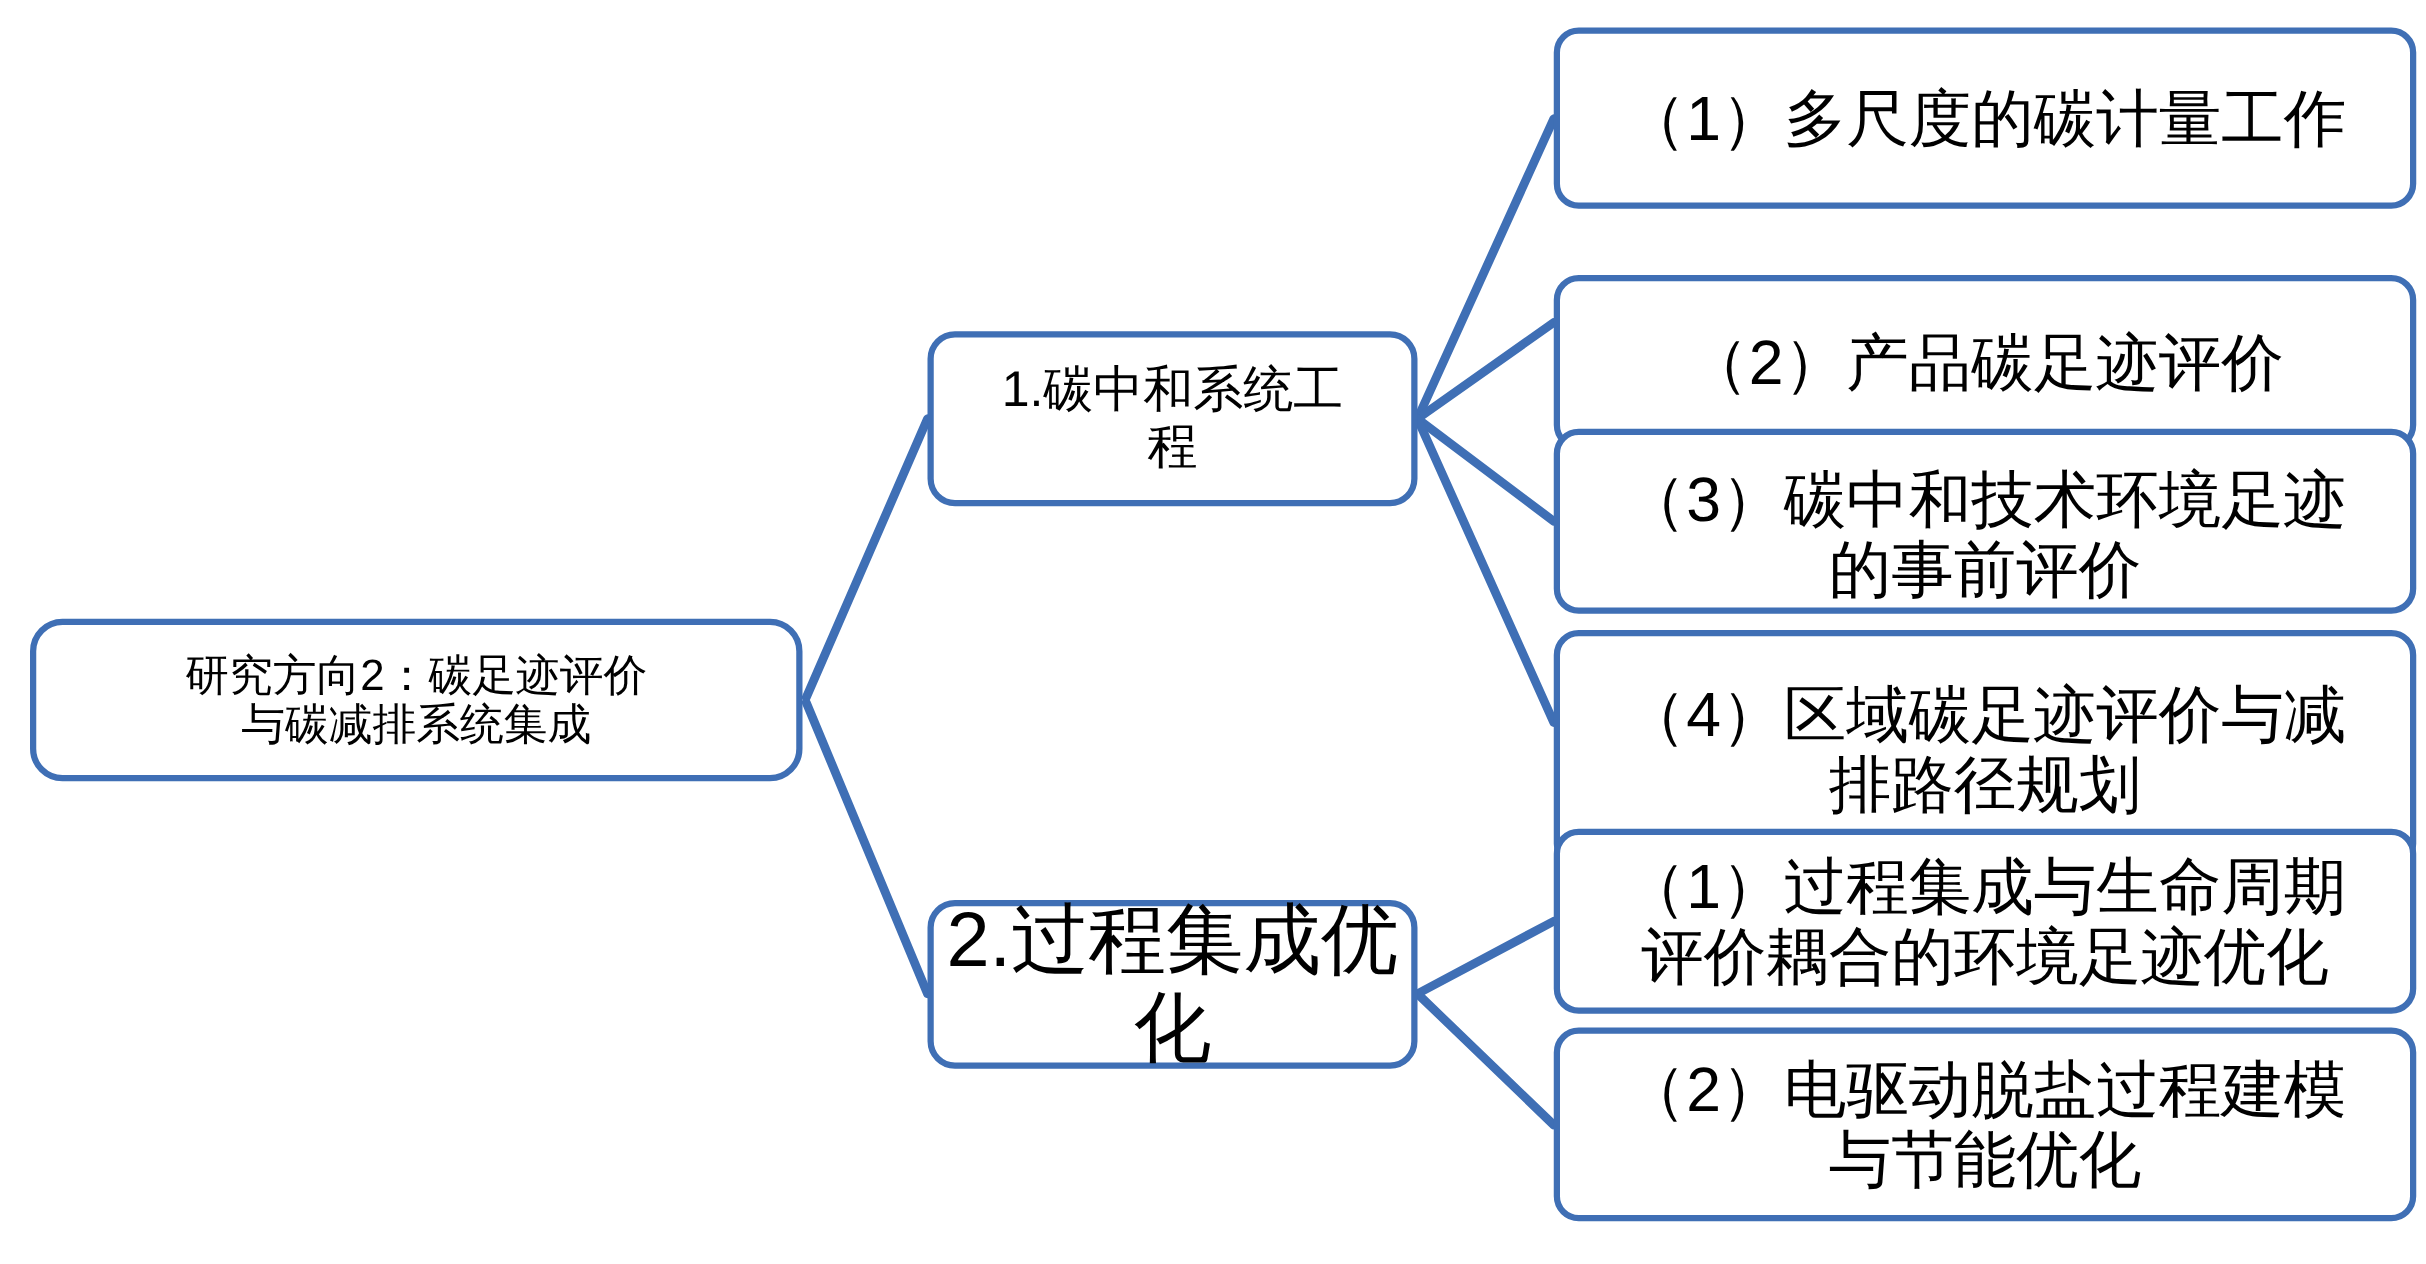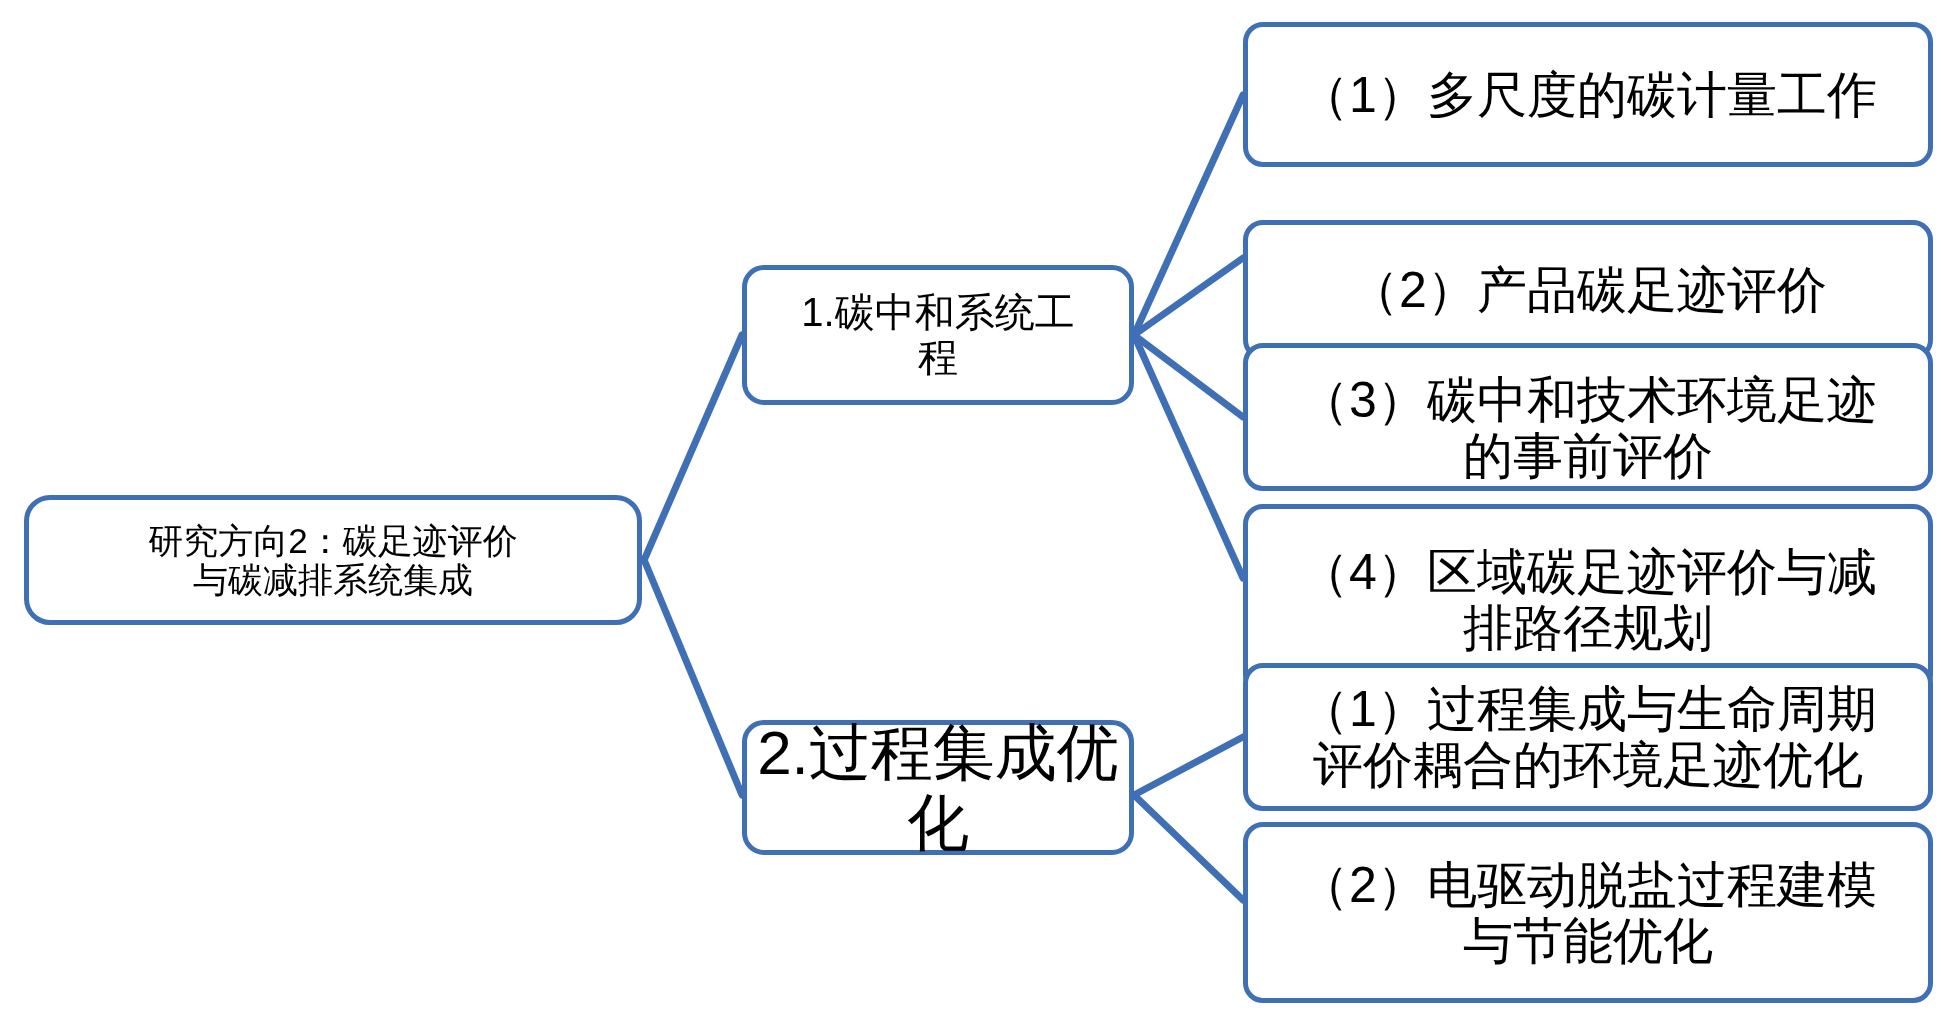--- a/index.html
+++ b/index.html
@@ -60,21 +60,21 @@
     left: 1243px;
     width: 690px;
     font-size: 50px;
     border-radius: 20px;
   }
   #leaf-1 { top: 22px;  height: 145px; }
   #leaf-2 { top: 188px; height: 140px; margin-top: 32px; }
   #leaf-3 { top: 343px; height: 148px; align-items: flex-end; }
   #leaf-4 { top: 504px; height: 191px; }
   #leaf-5 { top: 663px; height: 148px; }
-  #leaf-6 { top: 822px; height: 181px; }
+  #leaf-6 { top: 822px; height: 155px; }
 </style>
 </head>
 <body>
 
 <div id="canvas">
 
   <svg id="edges" viewBox="0 0 1941 1011" xmlns="http://www.w3.org/2000/svg">
     <g stroke="#3f6fb5" stroke-width="7" fill="none" stroke-linecap="round">
 
       <line x1="645" y1="558" x2="742" y2="335"></line>

